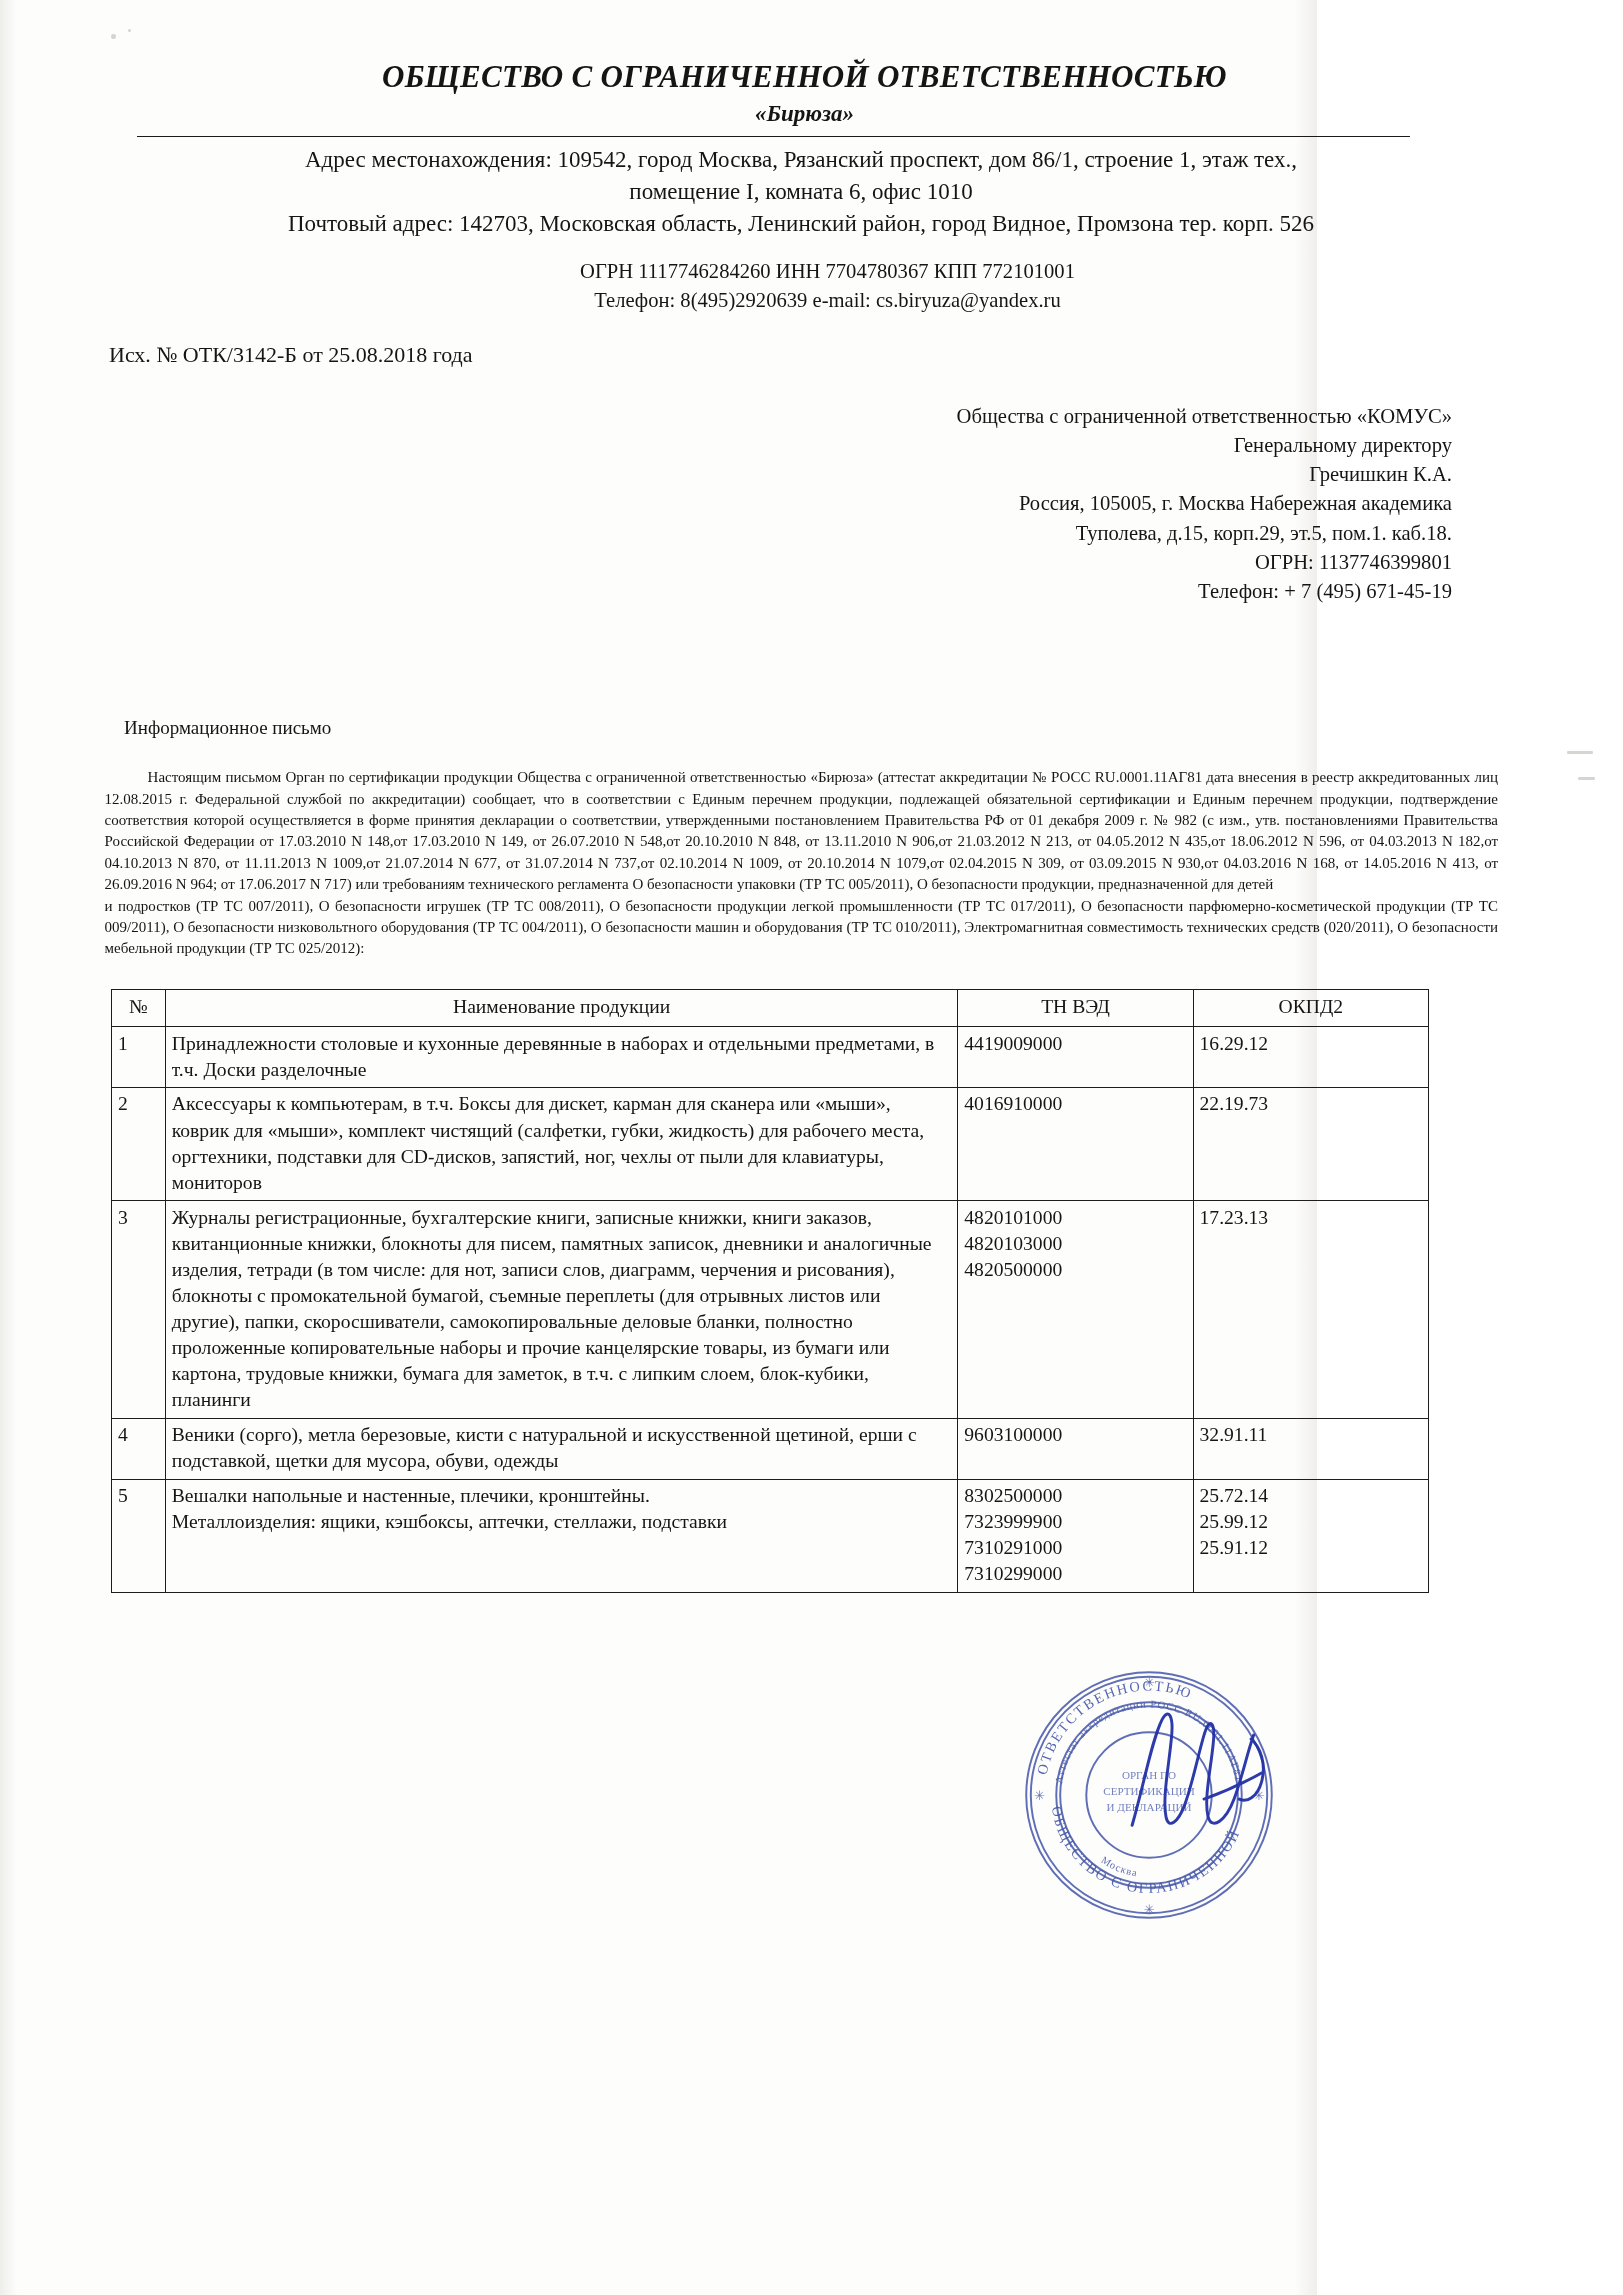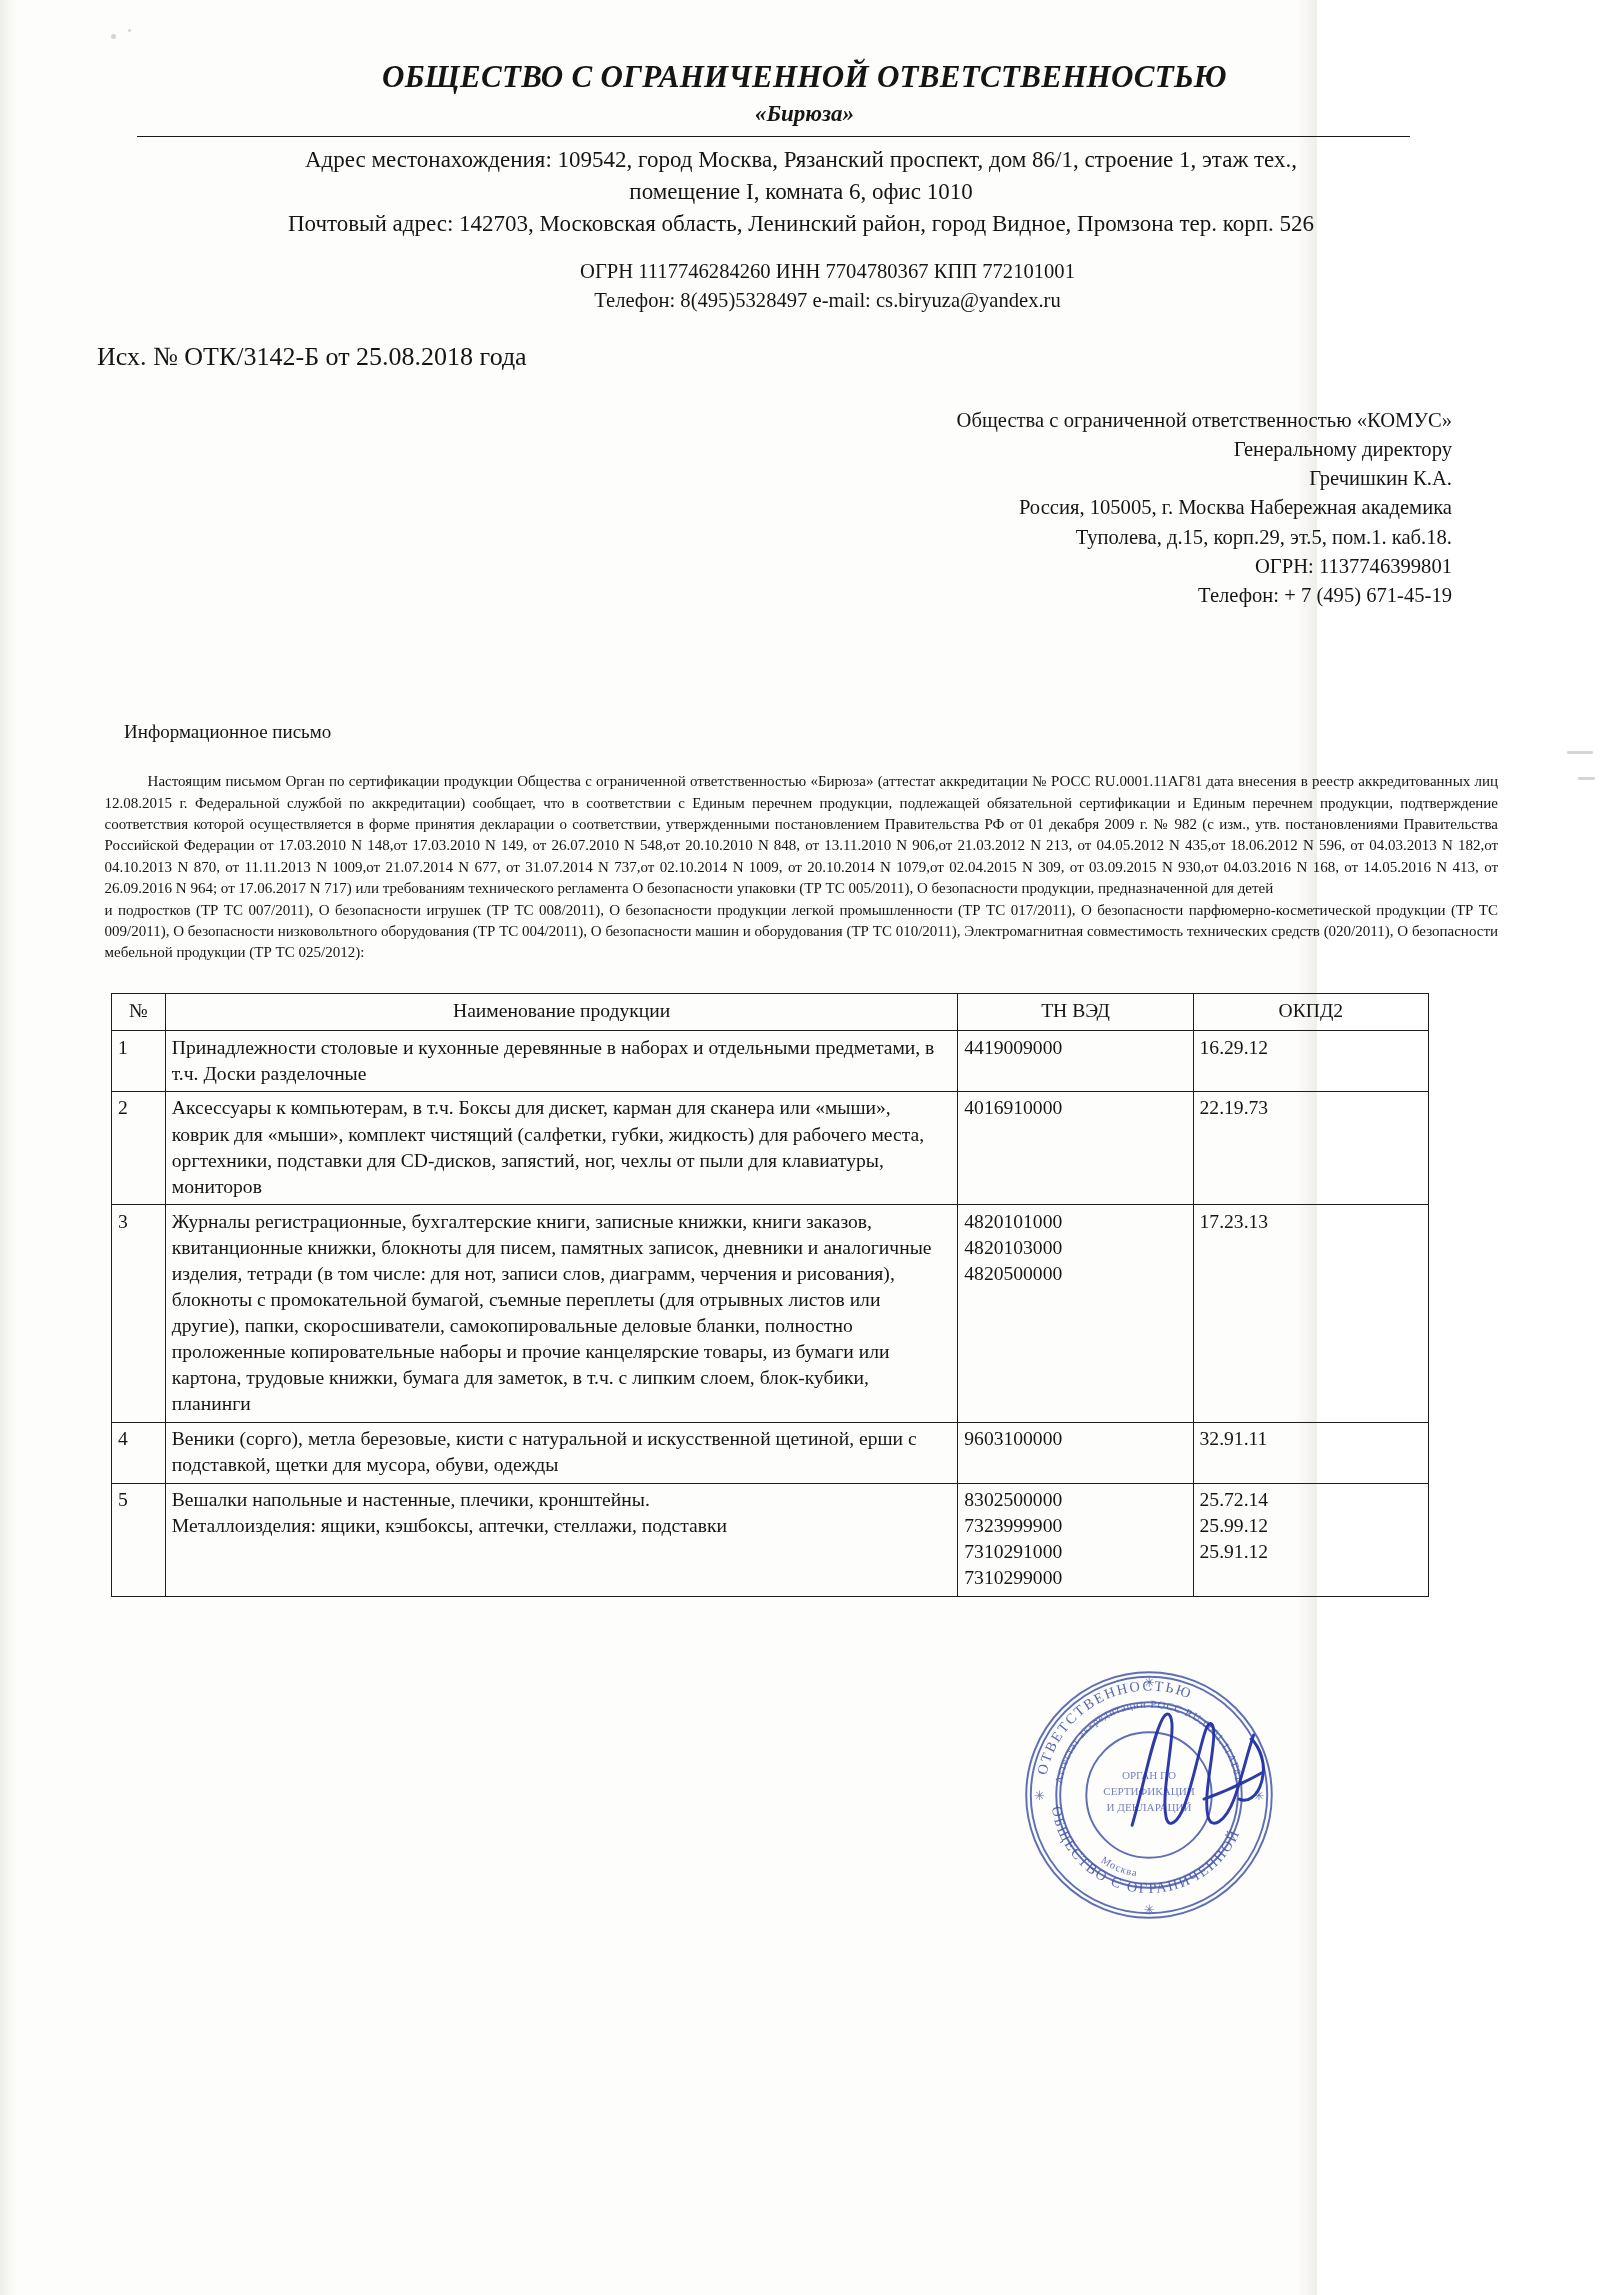--- a/index.html
+++ b/index.html
@@ -66,23 +66,23 @@
     padding: 0 59px 0 52px;
   }
   .reg-block {
     text-align: center;
     font-size: 20.6px;
     line-height: 1.38;
     margin-top: 18px;
     padding-left: 46px;
   }
   .outgoing {
-    font-size: 26px;
+    font-size: 22px;
     margin-top: 27.5px;
-    margin-left: 12px;
+    margin-left: 24px;
   }
   .addressee {
     margin-top: 34px;
     text-align: right;
     font-size: 20.6px;
     line-height: 1.42;
     padding-right: 72px;
   }
   .doc-kind {
     font-size: 19px;
@@ -173,21 +173,21 @@
     <div class="rule"></div>
 
     <div class="addr-block">
       <div>Адрес местонахождения: 109542, город Москва, Рязанский проспект, дом 86/1, строение 1, этаж тех.,</div>
       <div>помещение I, комната 6, офис 1010</div>
       <div>Почтовый адрес: 142703, Московская область, Ленинский район, город Видное, Промзона тер. корп. 526</div>
     </div>
 
     <div class="reg-block">
       <div>ОГРН 1117746284260 ИНН 7704780367 КПП 772101001</div>
-      <div>Телефон: 8(495)5328497 e-mail: cs.biryuza@yandex.ru</div>
+      <div>Телефон: 8(495)2920639 e-mail: cs.biryuza@yandex.ru</div>
     </div>
 
     <div class="outgoing">Исх. № ОТК/3142-Б от 25.08.2018 года</div>
 
     <div class="addressee">
       <div>Общества с ограниченной ответственностью «КОМУС»</div>
       <div>Генеральному директору</div>
       <div>Гречишкин К.А.</div>
       <div>Россия, 105005, г. Москва Набережная академика</div>
       <div>Туполева, д.15, корп.29, эт.5, пом.1. каб.18.</div>

